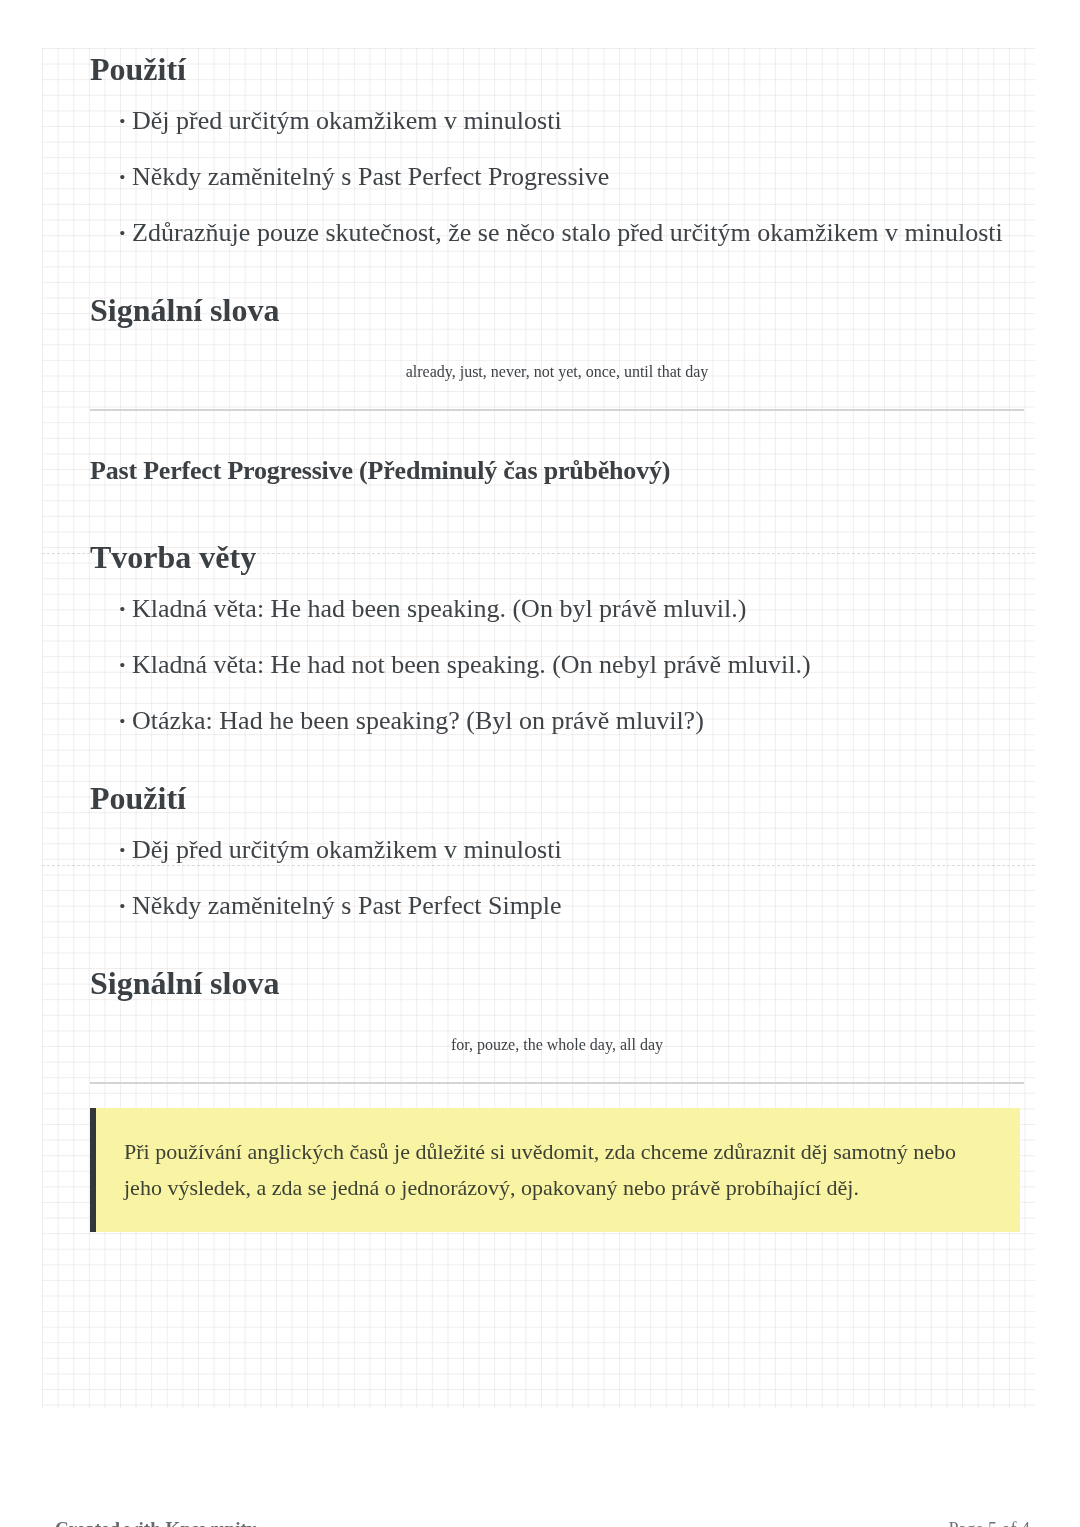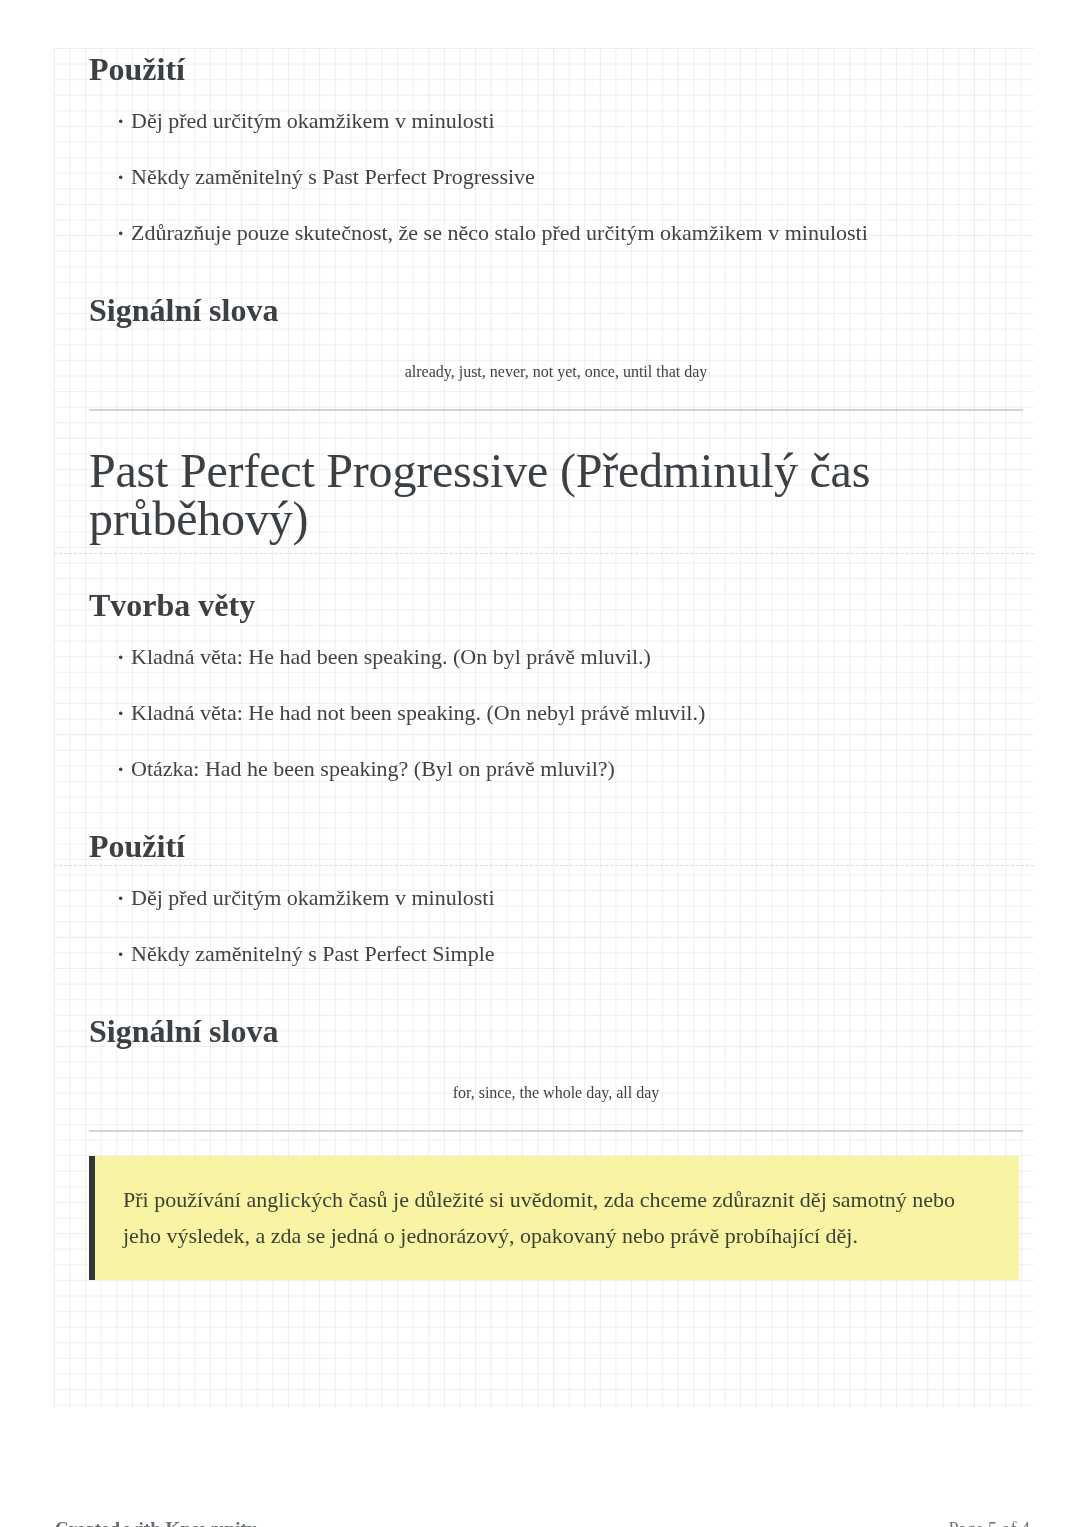--- a/index.html
+++ b/index.html
@@ -7,60 +7,61 @@
     width:1080px;height:1527px;
     background:#ffffff;
     font-family:"Liberation Serif","DejaVu Serif",serif;
     color:#3e4347;
     position:relative;
     overflow:hidden;
   }
   
   .paper{
     position:absolute;
-    left:54px;top:48px;
+    left:42px;top:48px;
     width:980px;height:1360px;
     background-color:#ffffff;
     background-image:
       linear-gradient(to right, rgba(208,197,197,0.30) 1px, transparent 1px),
       linear-gradient(to bottom, rgba(208,197,197,0.30) 1px, transparent 1px);
     background-size:15.6px 15.6px;
+    padding-left:13px;
   }
   .dashline{
     position:absolute;left:0;width:100%;
     border-top:1px dashed rgba(185,172,172,0.45);
   }
   .dashline.one{top:505px;}
   .dashline.two{top:817px;}
 
   .content{
     position:relative;
     margin-left:35px;
     width:934px;
   }
   h1{
     margin:36px 0 8px 0;
-    font-size:48px;line-height:48px;
-    font-weight:400;color:#3b4045;
+    font-size:26px;line-height:48px;
+    font-weight:700;color:#3b4045;
     letter-spacing:-0.2px;
   }
   h2{
     margin:41px 0 0 0;
     font-size:32px;line-height:42px;
     font-weight:700;color:#3b4045;
   }
   h2.first{margin-top:0;}
   ul{
     list-style:none;
     margin:16px 0 0 0;padding:0;
   }
   li{
     position:relative;
     padding-left:42px;
-    font-size:22px;line-height:30px;
+    font-size:26px;line-height:30px;
   }
   li + li{margin-top:26px;}
   li::before{
     content:"\00B7";
     position:absolute;left:28px;top:0;
     font-weight:700;
   }
   p.signal{
     margin:26px 0 0 0;
     font-size:16px;line-height:30px;text-align:center;
@@ -131,21 +132,21 @@
 
     <h2>Použití</h2>
 
     <ul>
       <li>Děj před určitým okamžikem v minulosti</li>
       <li>Někdy zaměnitelný s Past Perfect Simple</li>
     </ul>
 
     <h2>Signální slova</h2>
 
-    <p class="signal">for, since, the whole day, all day</p>
+    <p class="signal">for, pouze, the whole day, all day</p>
 
     <hr class="rule">
 
     <div class="callout">Při používání anglických časů je důležité si uvědomit, zda chceme zdůraznit děj samotný nebo jeho výsledek, a zda se jedná o jednorázový, opakovaný nebo právě probíhající děj.</div>
 
   </div>
 </div>
 
 <div class="footer">
   <span class="credit">Created with Knowunity</span>

